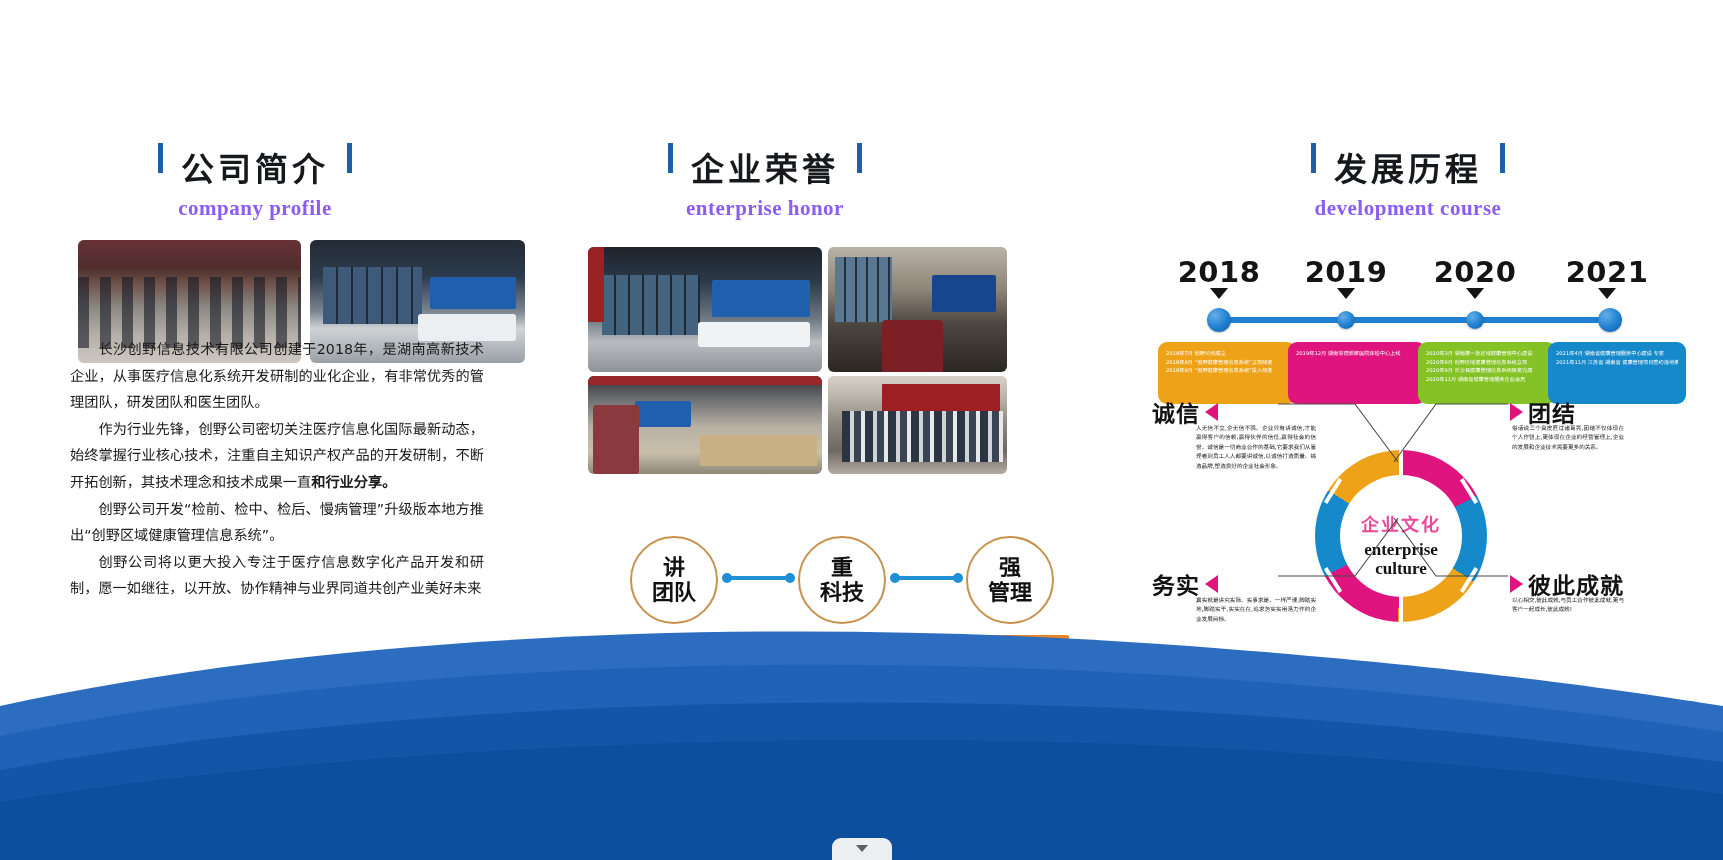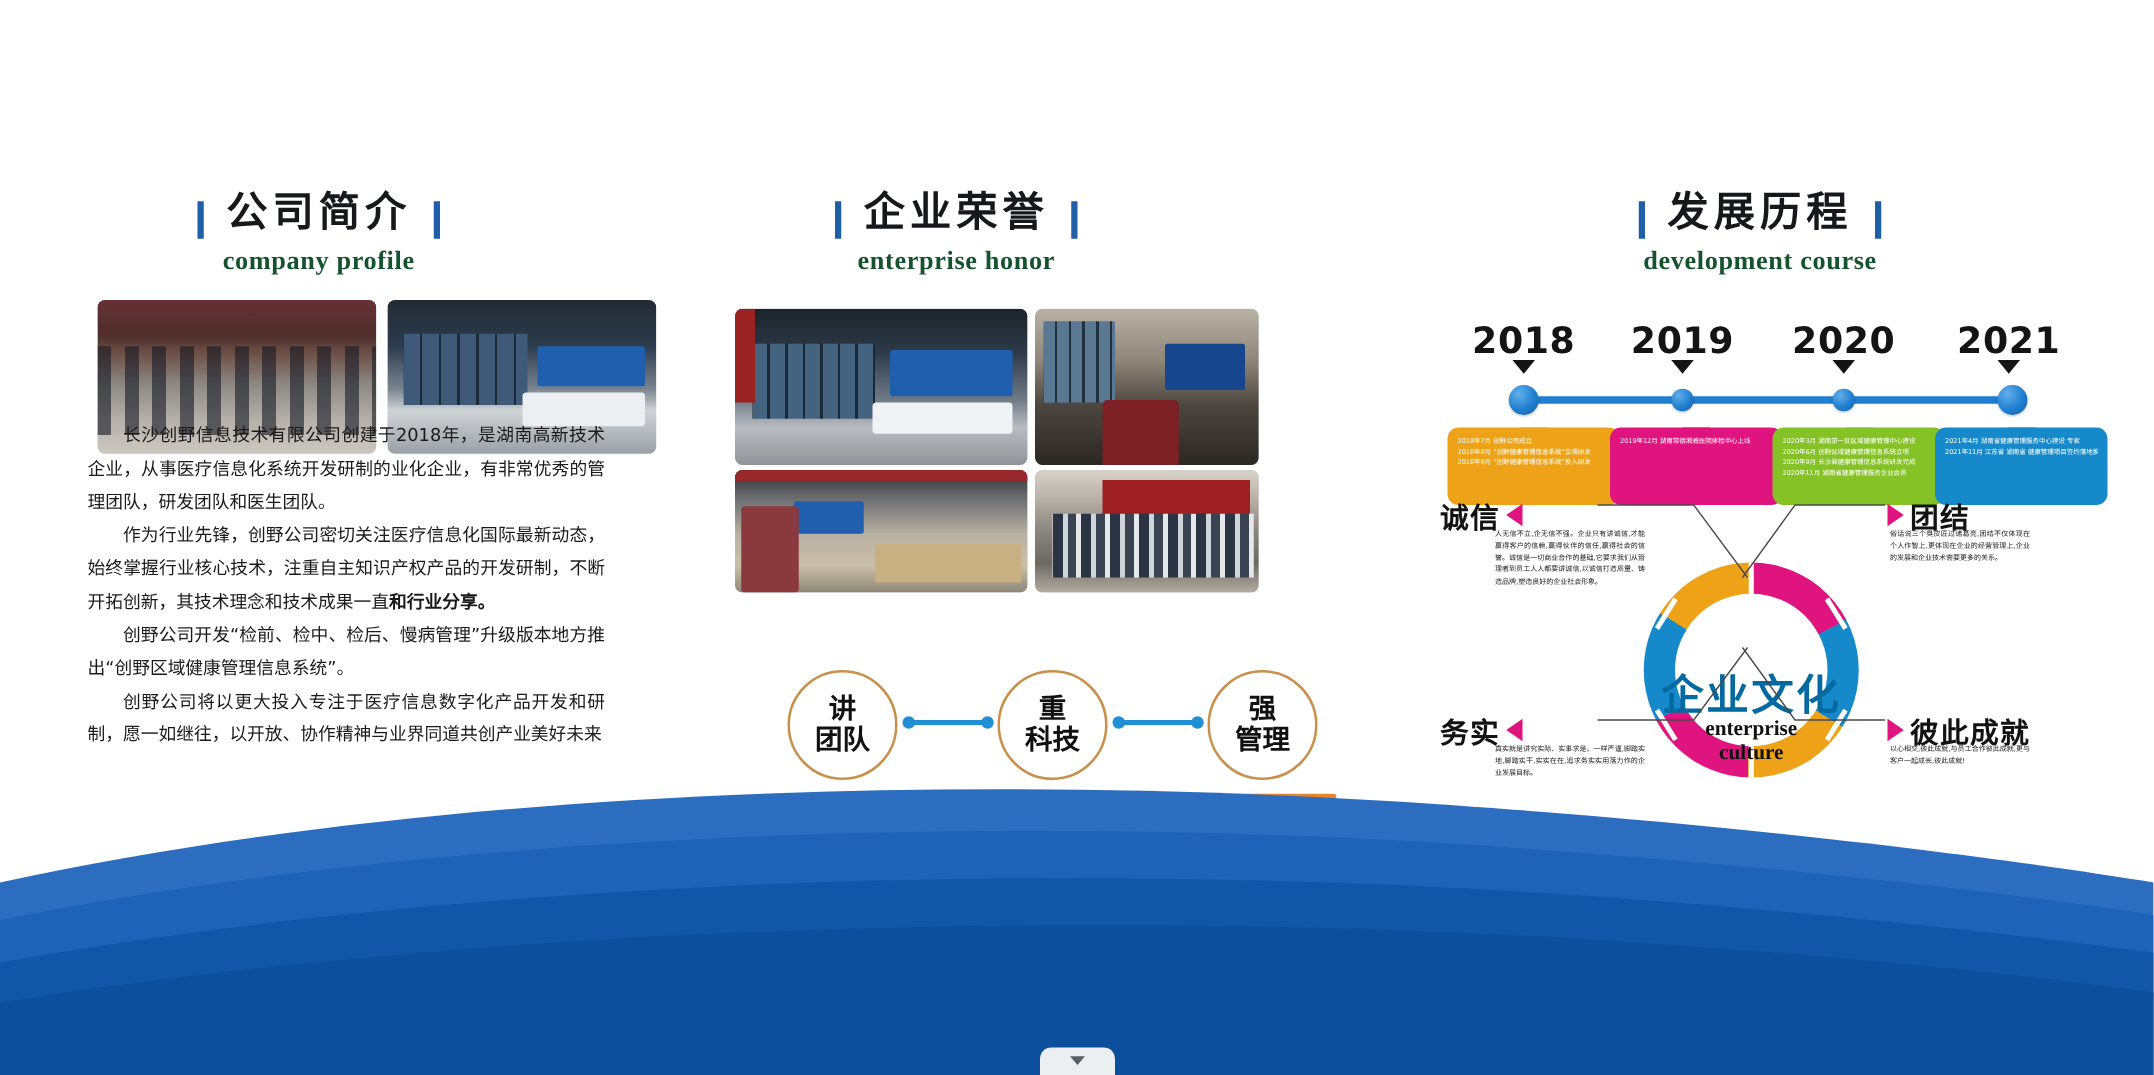--- a/index.html
+++ b/index.html
@@ -41,26 +41,26 @@
     font-family:"DejaVu Sans","Liberation Sans",sans-serif;
     text-shadow:0 2px 4px rgba(0,0,0,.22);
     line-height:64px;white-space:pre;
   }
 
   
   .sec-title{position:absolute;text-align:center;}
   .sec-title .cn{
     font-family:Liberation Mono, monospace;
     font-size:33px;font-weight:700;color:#16181c;letter-spacing:4px;
-    display:flex;align-items:flex-end;justify-content:center;gap:18px;
+    display:flex;align-items:flex-start;justify-content:center;gap:18px;
   }
   .sec-title .bar{display:inline-block;width:5px;height:30px;background:#1f5fa8;}
   .sec-title .en{
     margin-top:5px;font-family:"Liberation Serif","DejaVu Serif",serif;
-    font-size:21px;color:#14532d;letter-spacing:.5px;font-weight:700;
+    font-size:21px;color:#8b5cf6;letter-spacing:.5px;font-weight:700;
   }
 
   
   .photo{border-radius:6px;background:#cfd6dd center/cover no-repeat;position:absolute;overflow:hidden;}
   .ph-in{position:absolute;inset:0;}
 
   .body-text{
     position:absolute;left:70px;top:336px;width:414px;
     font-family:"DejaVu Sans","Liberation Sans",sans-serif;
     font-size:14.2px;line-height:26.6px;color:#1a1a1a;text-align:justify;
@@ -109,21 +109,21 @@
   .tl-box .nub{position:absolute;left:50%;top:-7px;margin-left:-11px;
     width:22px;height:10px;border-radius:4px 4px 0 0;background:inherit;}
   .tl-box div{white-space:nowrap;overflow:hidden;text-overflow:clip;}
 
   
   .donut{position:absolute;width:172px;height:172px;border-radius:50%;}
   .donut .hole{position:absolute;left:25px;top:25px;width:122px;height:122px;
     border-radius:50%;background:#fff;}
   .donut-label{position:absolute;width:172px;text-align:center;}
   .donut-label .cn{font-family:"Liberation Serif","DejaVu Serif",serif;
-    font-size:34px;font-weight:700;color:#0369a1;letter-spacing:2px;line-height:30px;margin-top:33px;}
+    font-size:18px;font-weight:700;color:#ec4899;letter-spacing:2px;line-height:30px;}
   .donut-label .en{font-family:"Liberation Serif","DejaVu Serif",serif;
     font-size:17px;font-weight:700;color:#111;line-height:19px;}
 
   .val-h{
     position:absolute;display:flex;align-items:center;gap:5px;
     font-family:Liberation Mono, monospace;
     font-size:23px;font-weight:700;color:#121212;letter-spacing:1px;white-space:nowrap;
   }
   .tri-l{width:0;height:0;border-top:9px solid transparent;border-bottom:9px solid transparent;
     border-right:13px solid #e0147e;}

